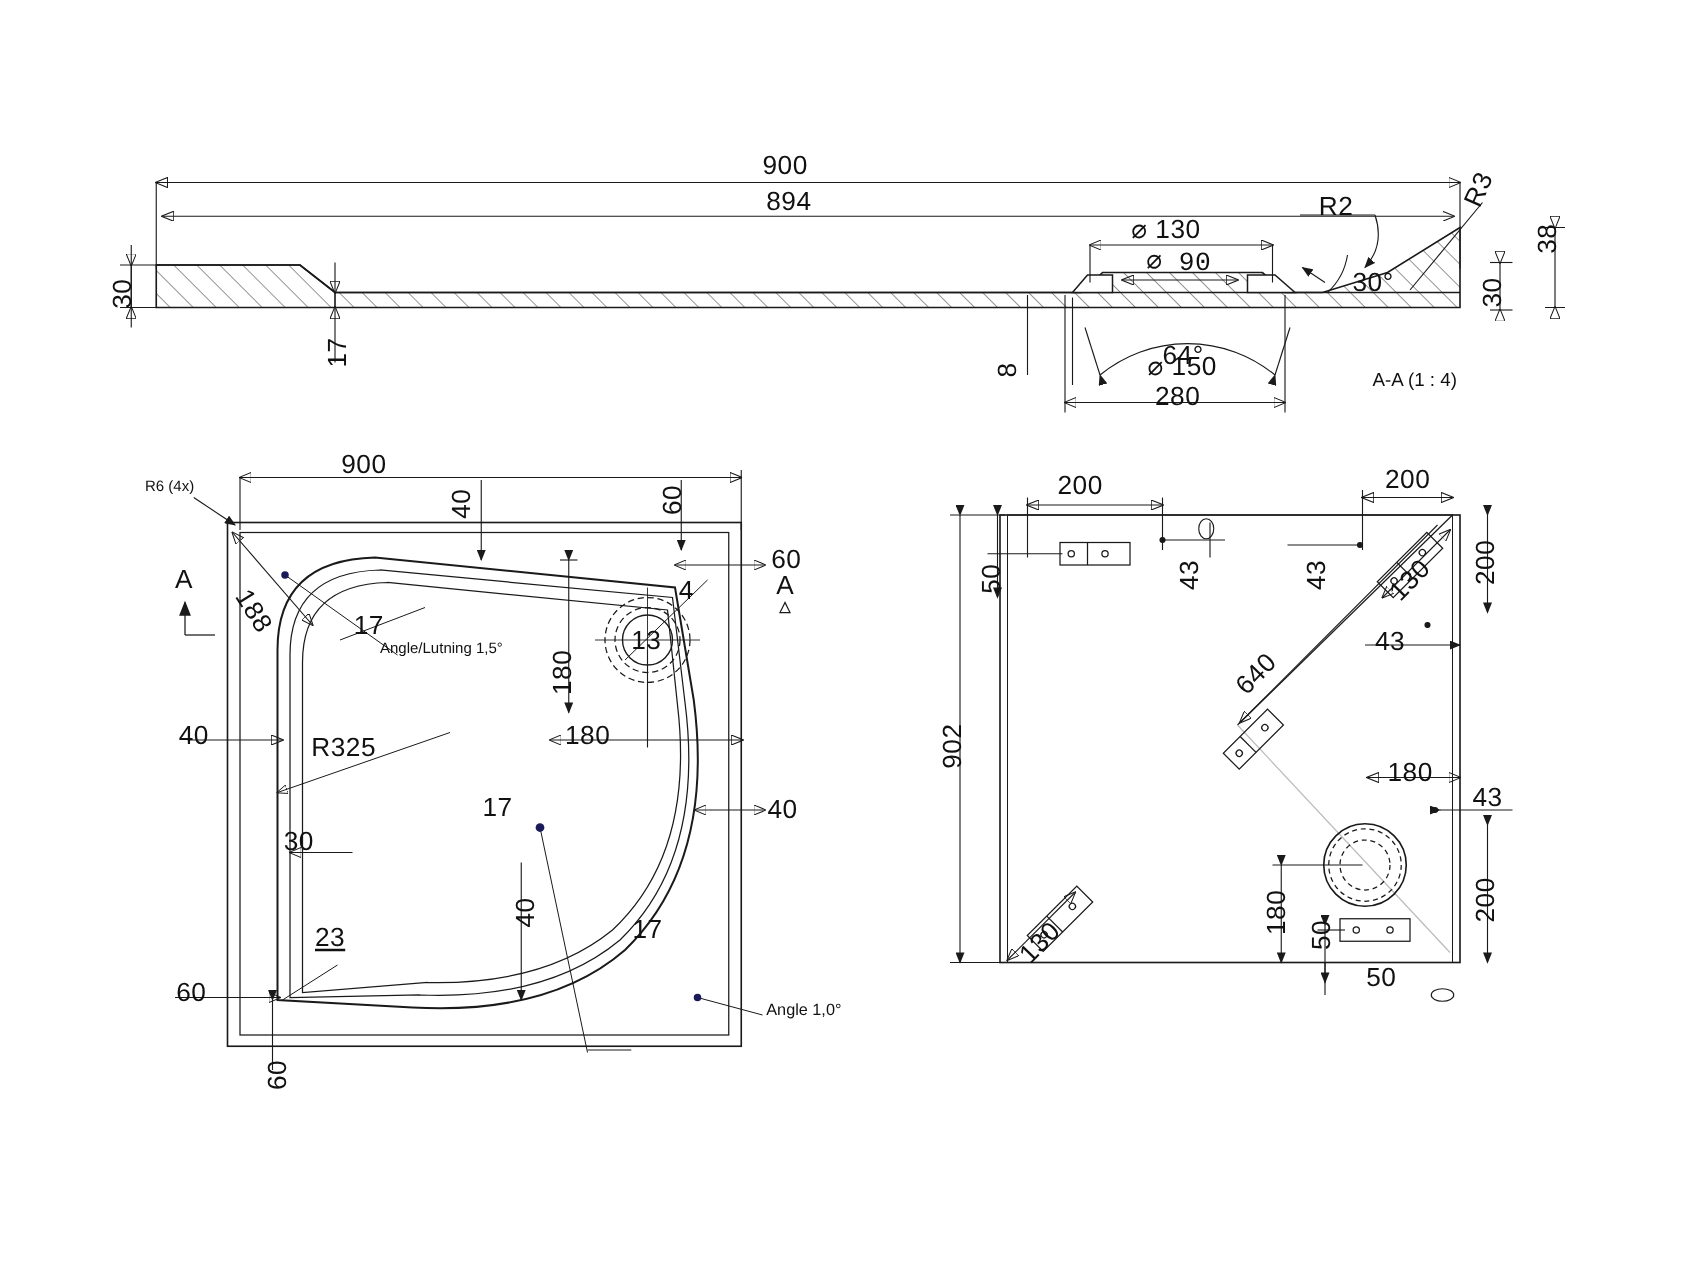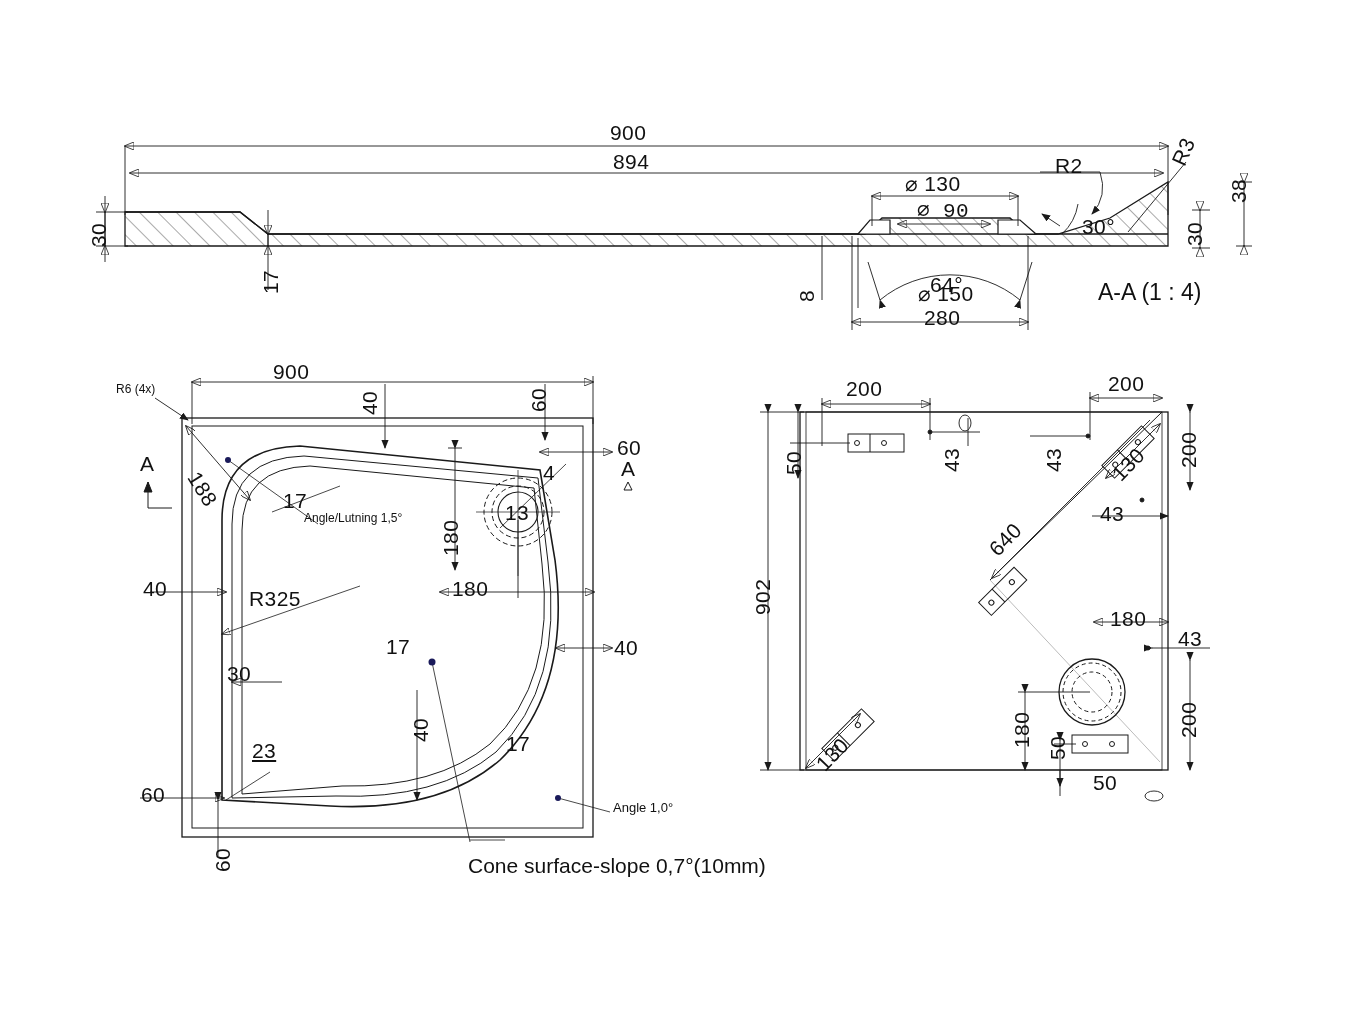--- a/index.html
+++ b/index.html
@@ -41,21 +41,22 @@
   .dim-xs {
     font-size: 13px;
   }
   .note {
     font-size: 12px;
   }
   .note-lg {
     font-size: 21px;
   }
   .title {
-    font-size: 23px;
+    font-size: 15px;
+    margin-top: 16px;
   }
   .rot90 {
     transform: rotate(-90deg);
     transform-origin: left top;
   }
   .rotd {
     transform-origin: left top;
   }
 </style>
 </head>
@@ -467,21 +468,20 @@
   <div class="lbl dim" style="left:227px; top:663px;">30</div>
   <div class="lbl dim" style="left:252px; top:740px;text-decoration:underline;">23</div>
   <div class="lbl dim" style="left:386px; top:636px;">17</div>
   <div class="lbl dim rot90" style="left:410px; top:742px;">40</div>
   <div class="lbl dim" style="left:506px; top:733px;">17</div>
   <div class="lbl dim" style="left:505px; top:502px;text-align:center;">13</div>
   <div class="lbl dim" style="left:543px; top:462px;">4</div>
   <div class="lbl dim rot90" style="left:440px; top:556px;">180</div>
   <div class="lbl dim" style="left:452px; top:578px;">180</div>
   <div class="lbl dim-xs" style="left:613px; top:801px;">Angle 1,0°</div>
-  <div class="lbl note-lg" style="left:468px; top:855px;">Cone surface-slope 0,7°(10mm)</div>
 
   <div class="lbl dim" style="left:846px; top:378px;">200</div>
   <div class="lbl dim" style="left:1108px; top:373px;">200</div>
   <div class="lbl dim rot90" style="left:783px; top:475px;">50</div>
   <div class="lbl dim rot90" style="left:752px; top:615px;">902</div>
   <div class="lbl dim rot90" style="left:941px; top:472px;">43</div>
   <div class="lbl dim rot90" style="left:1043px; top:472px;">43</div>
   <div class="lbl dim rot90" style="left:1178px; top:468px;">200</div>
   <div class="lbl dim rot90" style="left:1178px; top:738px;">200</div>
   <div class="lbl dim" style="left:1100px; top:503px;">43</div>

